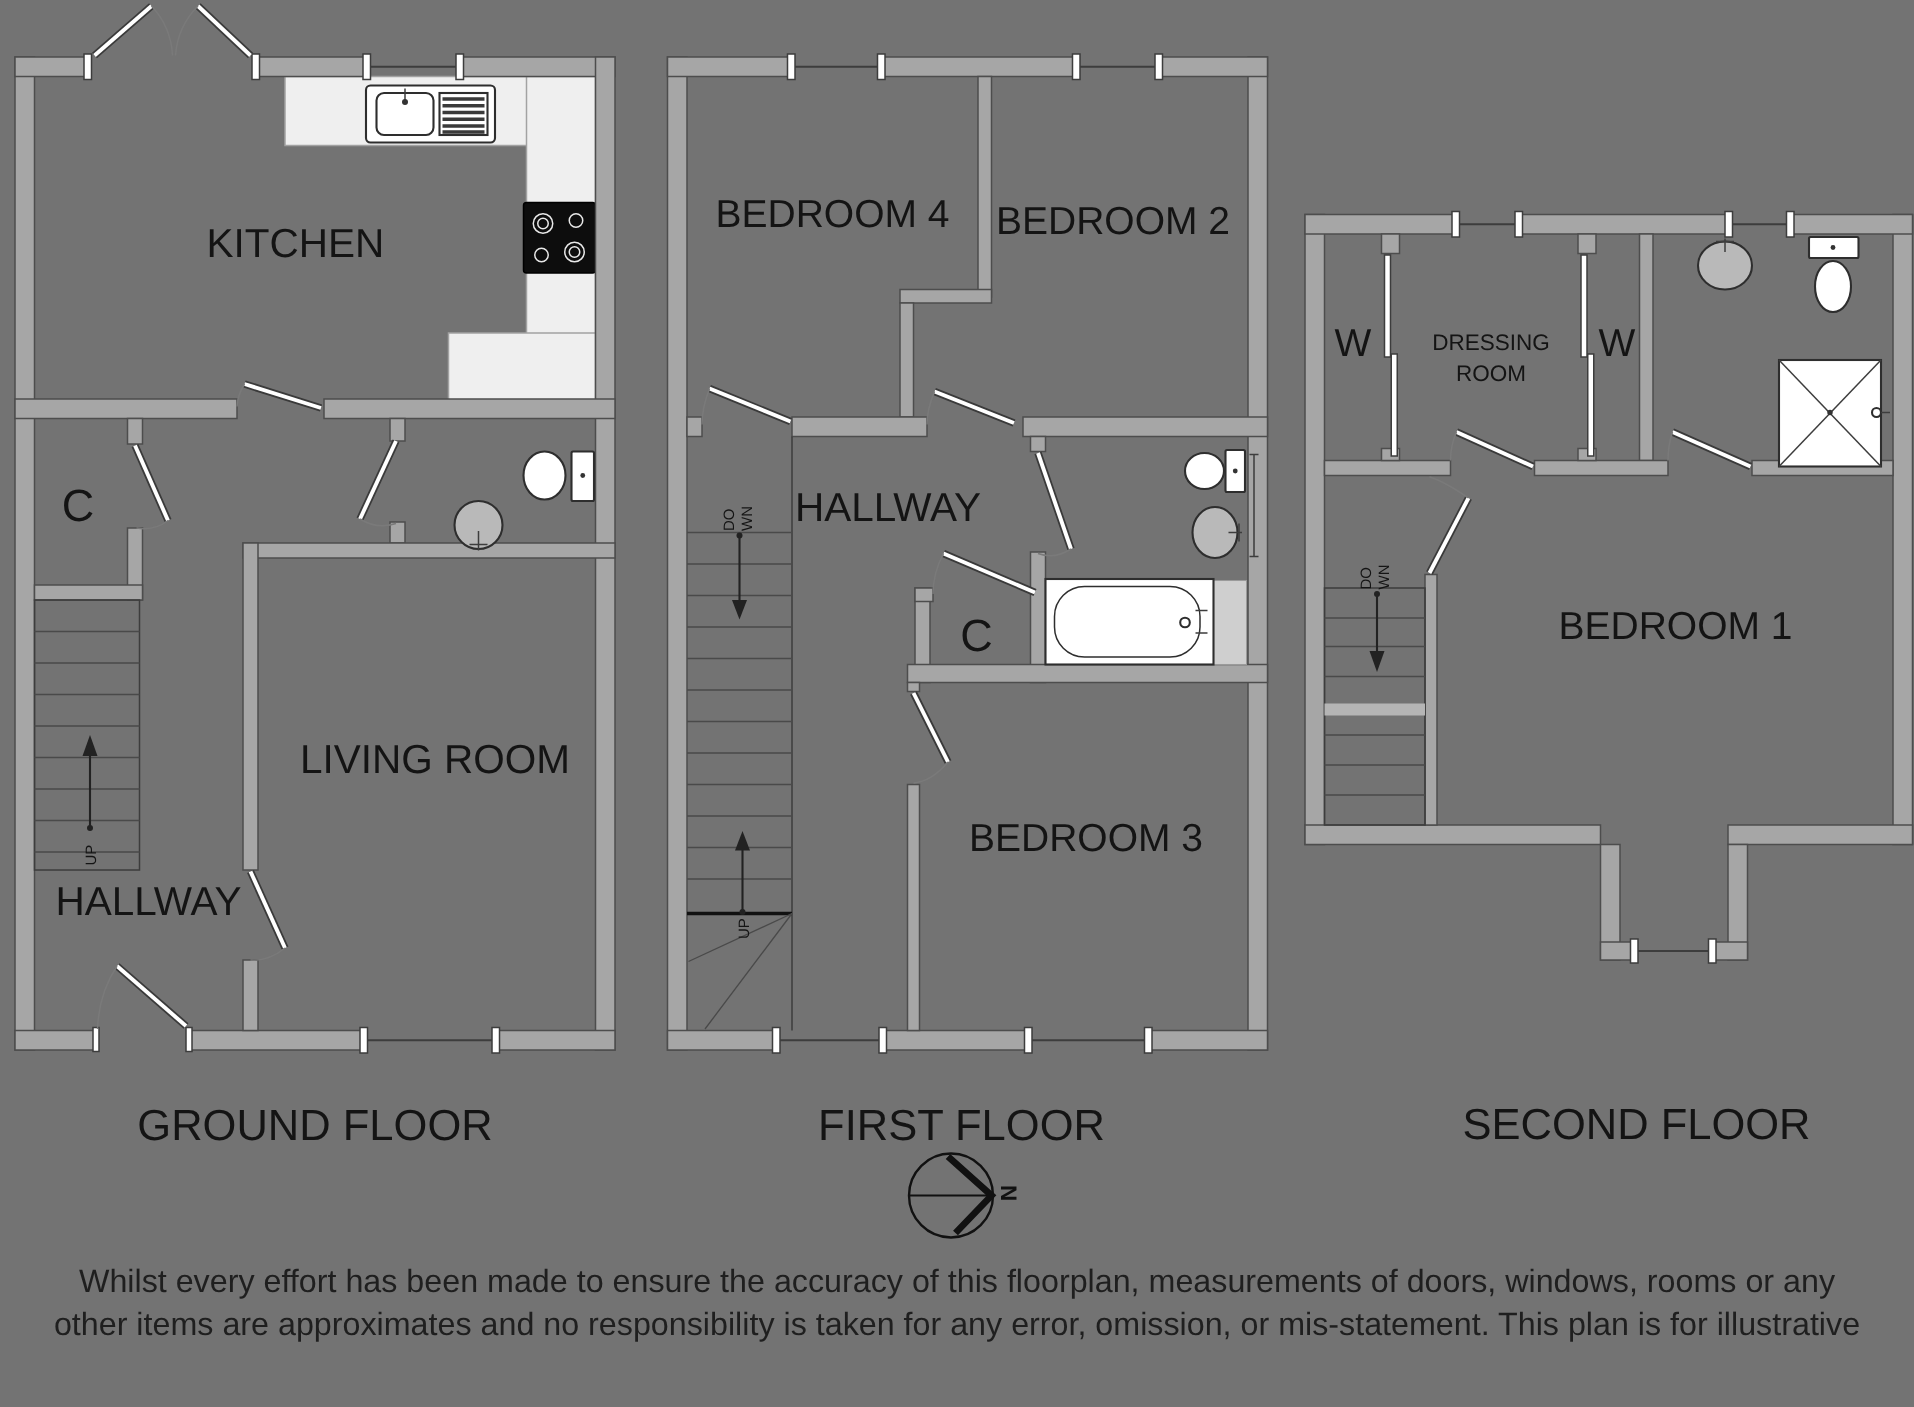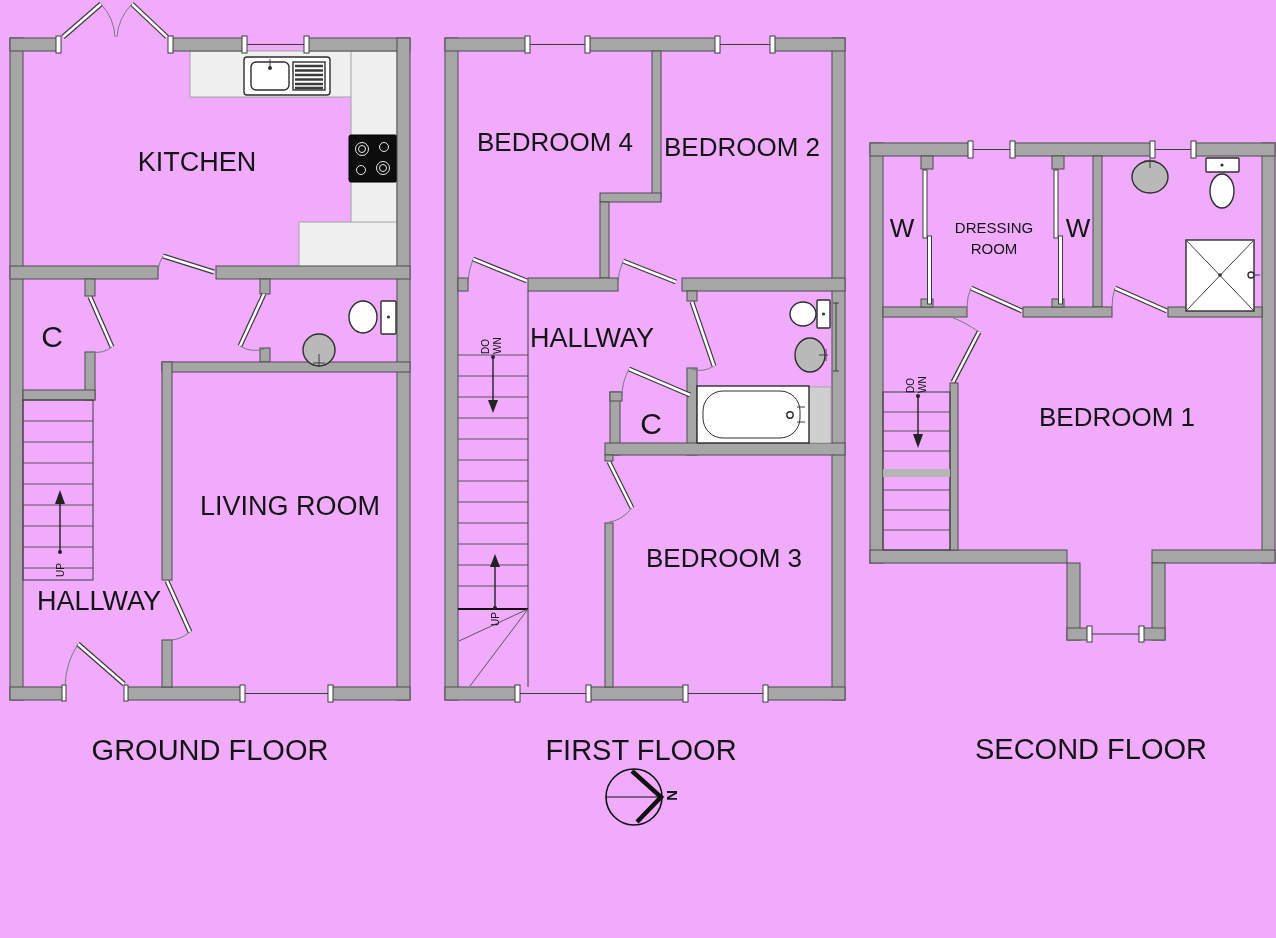--- a/index.html
+++ b/index.html
@@ -1,16 +1,16 @@
 <!DOCTYPE html>
 <html><head>
 <meta charset="utf-8">
 <style>
   html,body{margin:0;padding:0;background:#ffffff;}
-  .page{position:relative;width:1276px;height:938px;background:#f0abfc;overflow:hidden;
+  .page{position:relative;width:1276px;height:938px;background:#737373;overflow:hidden;
         font-family:"Liberation Sans",sans-serif;}
   svg{position:absolute;left:0;top:0;}
   
   .w{fill:#a6a6a6;stroke:#4d4d4d;stroke-width:1;}
   
   .cnt{fill:#efefef;stroke:#a2a2a2;stroke-width:1;}
   
   .tl{stroke:#3d3d3d;stroke-width:1;fill:none;}
   .tread{stroke:#4a4a4a;stroke-width:0.9;fill:none;}
   .heavy{stroke:#111;stroke-width:2.2;}
@@ -392,14 +392,16 @@
 
   <g>
     <circle cx="634" cy="797" r="28" fill="none" stroke="#111" stroke-width="1.6"></circle>
     <line x1="606" y1="797" x2="661" y2="797" stroke="#111" stroke-width="1.2"></line>
     <path d="M632 771 L661 797 L637 822" fill="none" stroke="#111" stroke-width="4.5"></path>
     <text class="nlabel" transform="translate(667,790) rotate(90)">N</text>
   </g>
 </svg>
 
 <div class="disclaimer">
+  <div>Whilst every effort has been made to ensure the accuracy of this floorplan, measurements of doors, windows, rooms or any</div>
+  <div>other items are approximates and no responsibility is taken for any error, omission, or mis-statement. This plan is for illustrative</div>
 </div>
 </div>
 
 </body></html>

